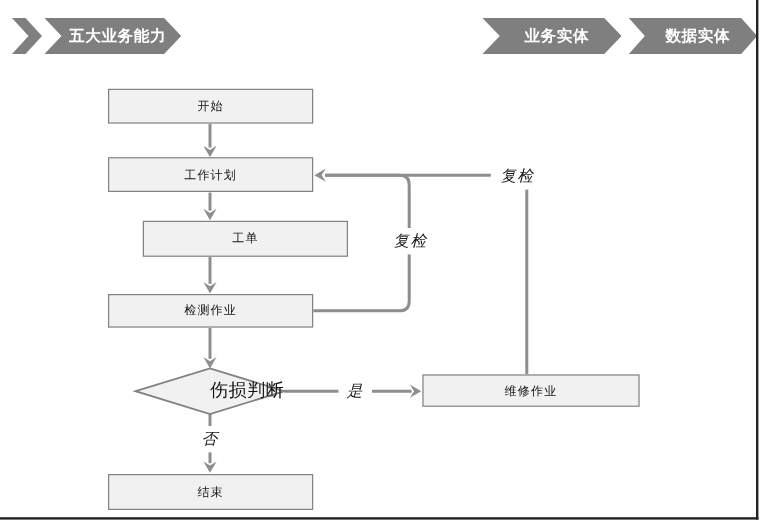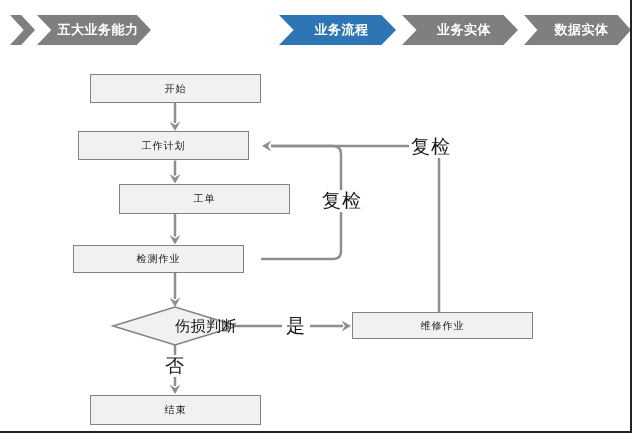--- a/index.html
+++ b/index.html
@@ -27,44 +27,43 @@
   .tab4 { left:402px; width:116px; }
   .tab5 { left:524px; width:107px; }
 
   
   svg.connectors { position:absolute; left:0; top:0; width:634px; height:439px; }
   .node { position:absolute; background:#F1F1F1; border:1.5px solid #828282;
           color:#141414; font-size:10px; text-align:center;
           display:flex; align-items:center; justify-content:center;
           letter-spacing:1px; }
   .node-start   { left:90px;  top:74px;  width:171px; height:29px; }
-  .node-plan    { left:78px;  top:131px; width:171px; height:29px; }
+  .node-plan    { left:90px;  top:131px; width:171px; height:29px; }
   .node-order   { left:90px;  top:184px; width:171px; height:30px;margin-left:29px; }
-  .node-inspect { left:73px;  top:245px; width:171px; height:28px; }
+  .node-inspect { left:90px;  top:245px; width:171px; height:28px; }
   .node-repair  { left:352px; top:312px; width:181px; height:27px; }
   .node-end     { left:90px;  top:395px; width:171px; height:30px; }
   .diamond-text { position:absolute; left:113px; top:315px; width:124px; height:22px;
                   line-height:22px; text-align:right; font-size:15px; color:#141414;
                   letter-spacing:0.5px; }
-  .edge-label { position:absolute; background:#fff; color:#1a1a1a; font-size:19px;
-                text-align:center; letter-spacing:1px; }
+  .edge-label { position:absolute; background:#fff; color:#1a1a1a; font-size:13px;
+                text-align:center; letter-spacing:1px;font-style:italic; }
   .lbl-recheck-inner { left:322px; top:190px; width:40px; height:22px; line-height:22px; }
   .lbl-recheck-outer { left:409px; top:136px; width:44px; height:22px; line-height:22px; }
   .lbl-yes { left:282px; top:315px; width:28px; height:22px; line-height:22px; }
   .lbl-no  { left:161px; top:355px; width:28px; height:22px; line-height:22px; }
 </style>
 </head>
 <body>
 
 <div class="stage">
 
   <div class="nav">
     <div class="chevron-lead"></div>
     <div class="tab tab1">五大业务能力</div>
-    <div class="tab tab3 active">业务流程</div>
     <div class="tab tab4">业务实体</div>
     <div class="tab tab5">数据实体</div>
   </div>
 
   <svg class="connectors" viewBox="0 0 634 439" fill="none">
     <g stroke="#8E8E8E" stroke-width="2.5">
       <path d="M175,103 L175,123"></path>
       <path d="M175,160.5 L175,175.5"></path>
       <path d="M175,214 L175,236.5"></path>
       <path d="M175,273 L175,299"></path>

